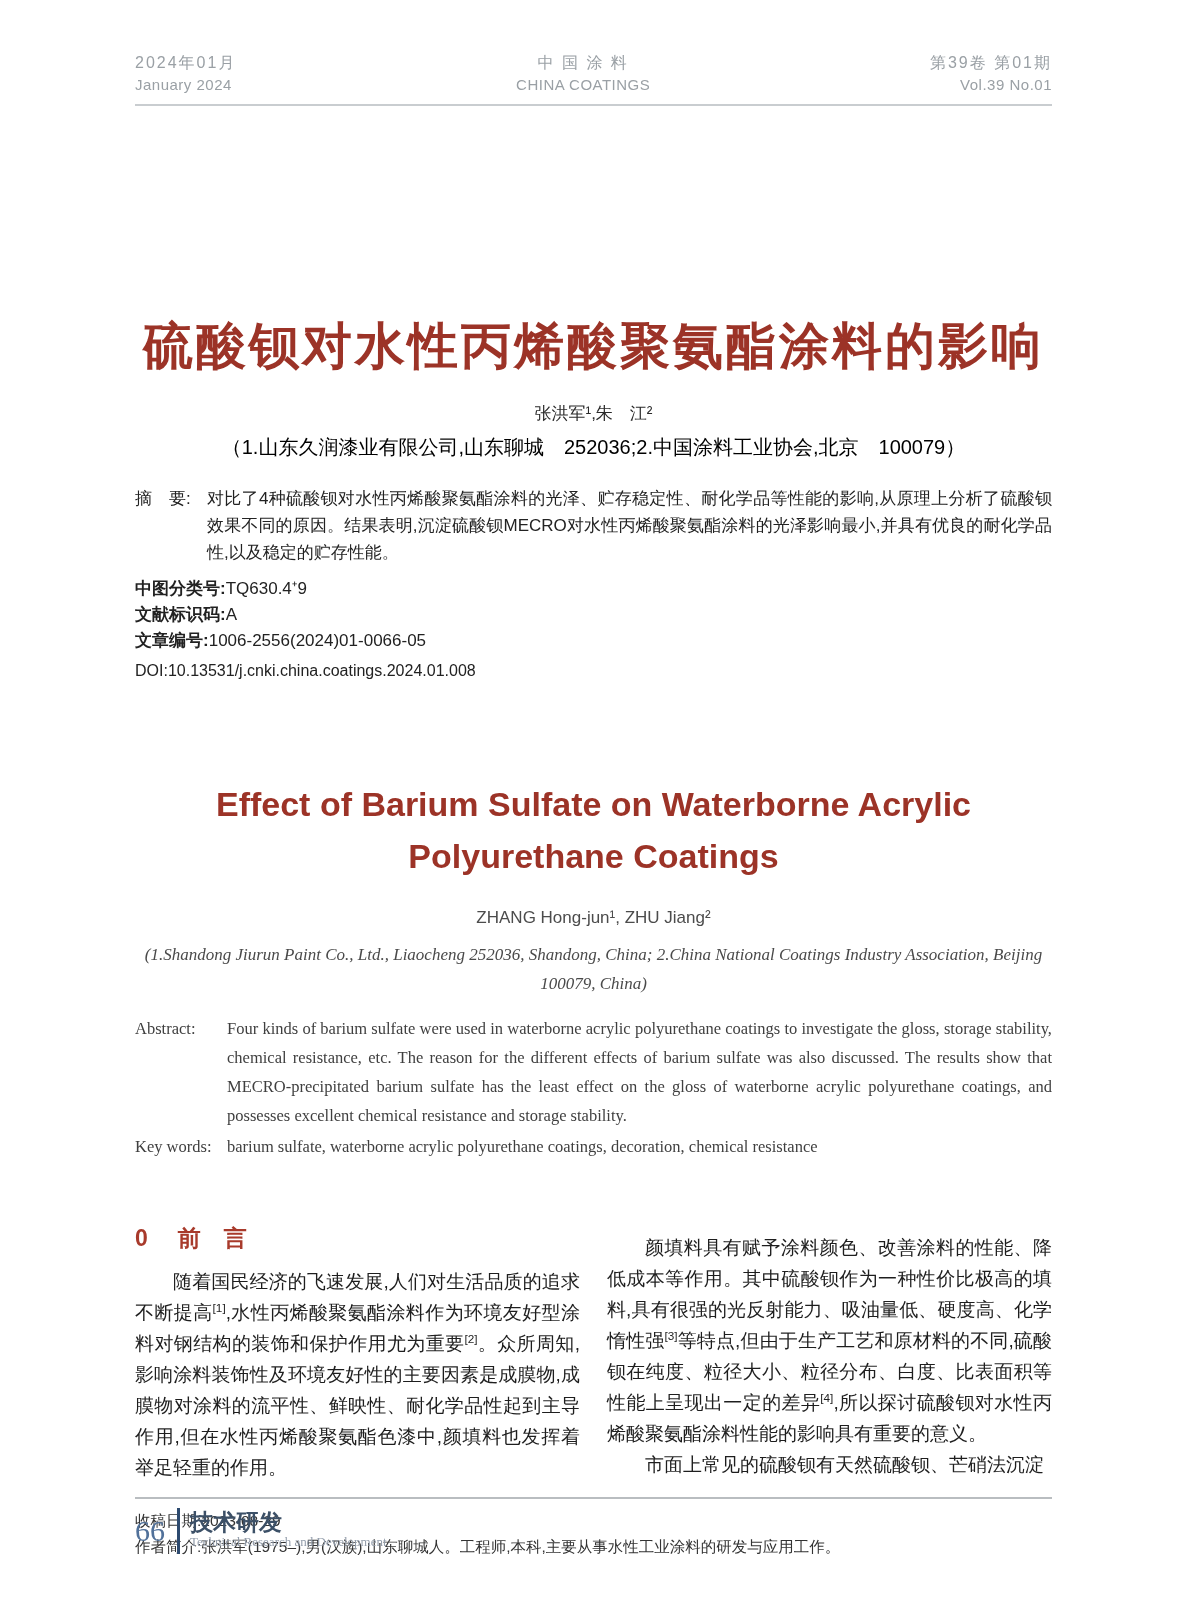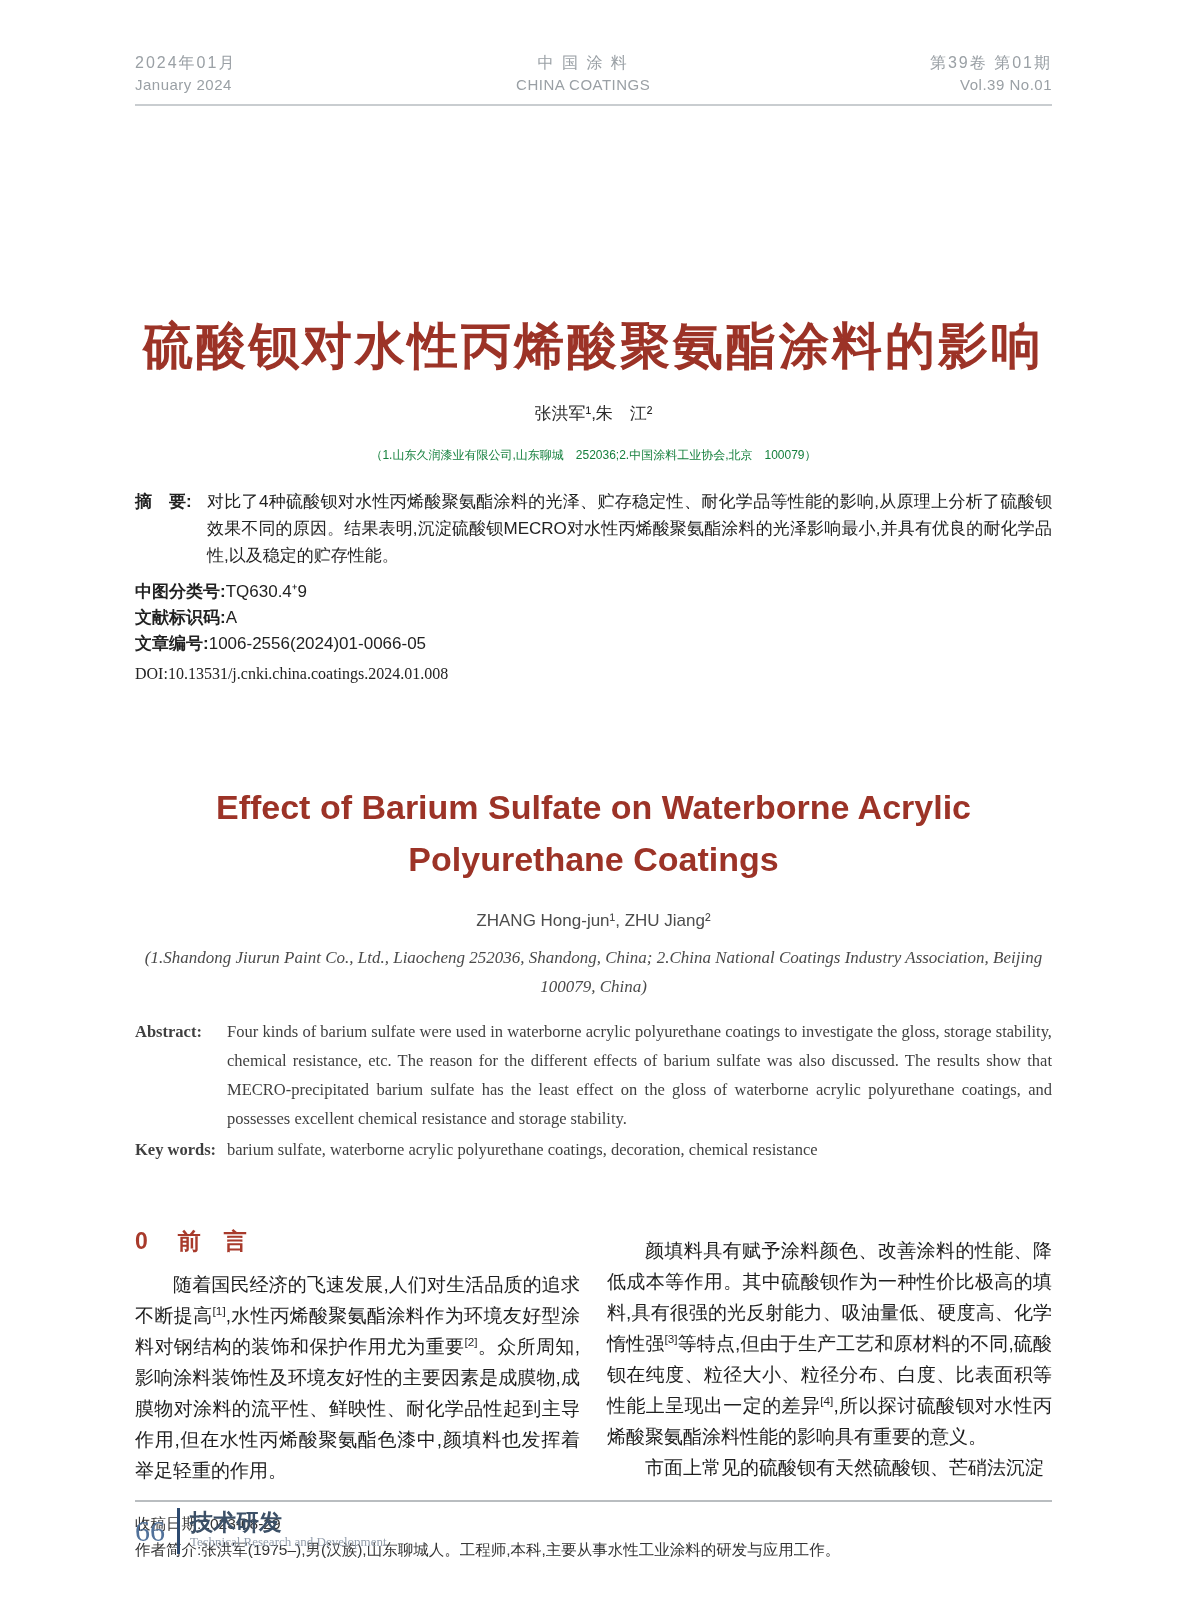--- a/index.html
+++ b/index.html
@@ -45,29 +45,29 @@
     letter-spacing: 3px;
     line-height: 1.15;
   }
   .authors-cn {
     margin-top: 26px;
     text-align: center;
     font-size: 17px;
     color: #2a2a2a;
   }
   .affil-cn {
-    margin-top: 22px;
-    text-align: center;
-    font-size: 12px;
-    color: #15803d;
+    margin-top: 9px;
+    text-align: center;
+    font-size: 20px;
+    color: #000000;
   }
 
   
   .hang-row { display: flex; align-items: flex-start; }
-  .hang-label { flex-shrink: 0; font-weight: bold; white-space: pre; }
+  .hang-label { flex-shrink: 0; font-weight: normal; white-space: pre; }
   .hang-text { flex: 1; text-align: justify; }
 
   .abstract-cn {
     margin-top: 24px;
     font-size: 17px;
     line-height: 27px;
     color: #222;
   }
   .abstract-cn .hang-label { width: 72px; }
   .keywords-cn {
@@ -79,21 +79,21 @@
     margin-top: 10px;
     display: flex;
     justify-content: space-between;
     font-size: 17px;
     line-height: 26px;
     flex-direction: column;
   }
   .meta-label { font-weight: bold; }
   .doi-line {
     margin-top: 8px;
-    font-family: Liberation Serif, serif;
+    font-family: Liberation Sans, sans-serif;
     font-size: 16px;
     color: #222;
   }
   sup { font-size: 0.62em; vertical-align: super; line-height: 0; }
 
   
   .title-en {
     margin-top: 98px;
     text-align: center;
     font-family: Liberation Sans, sans-serif;

